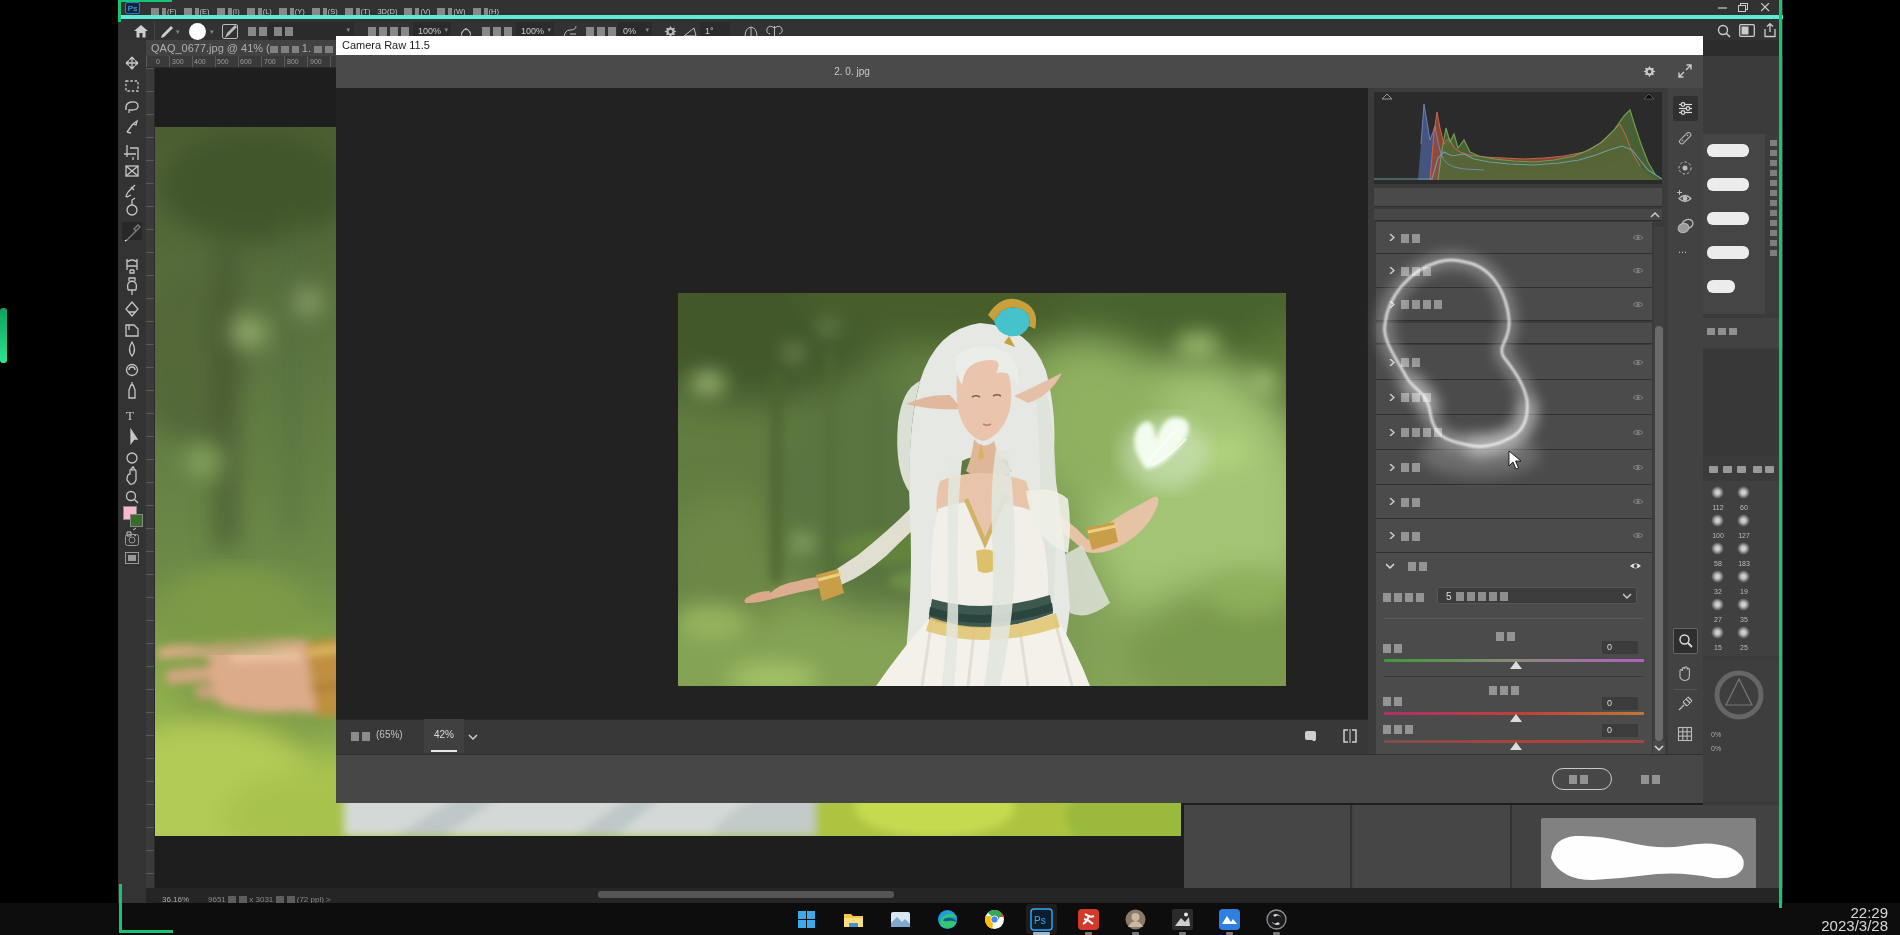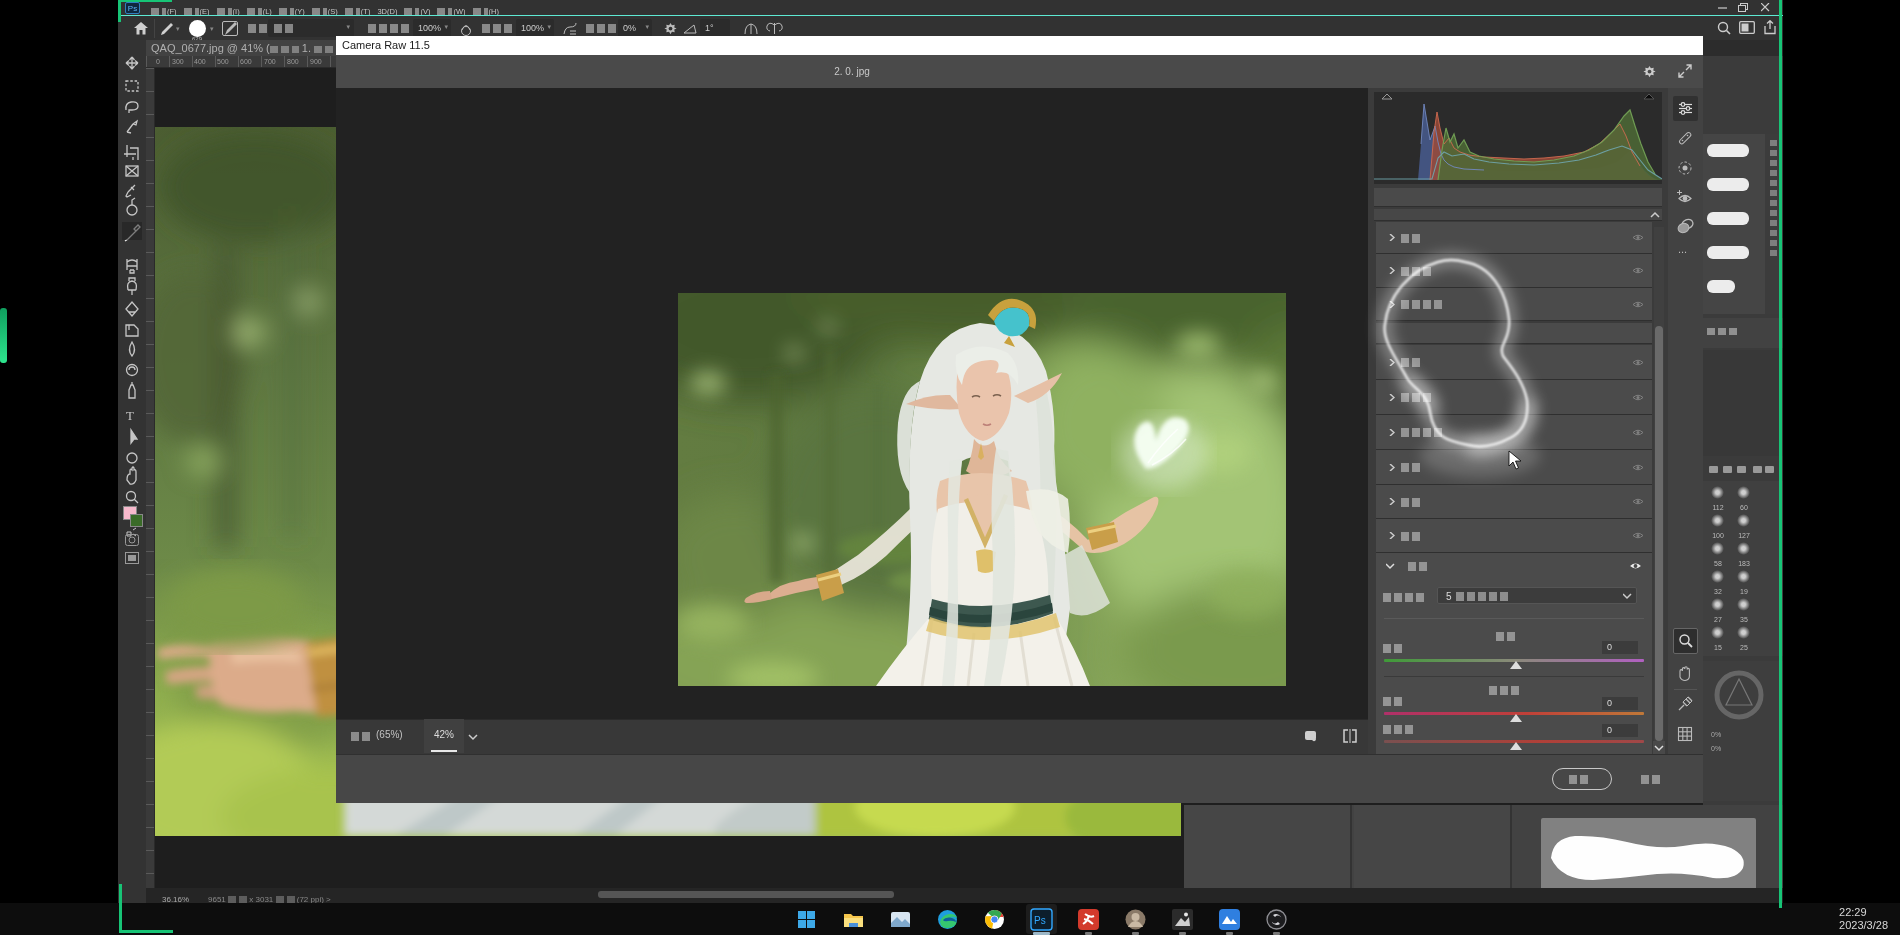--- a/index.html
+++ b/index.html
@@ -5,21 +5,21 @@
  font-family:"Liberation Sans",sans-serif;}
 *{box-sizing:border-box;}
 .abs{position:absolute;}
 #stage{position:absolute;left:0;top:0;width:1832px;height:935px;}
 
 .zh{display:inline-block;height:9px;vertical-align:middle;
  background:repeating-linear-gradient(90deg,rgba(208,208,208,.55) 0 8px,rgba(208,208,208,0) 8px 11px);}
 
 #ps{left:118px;top:0;width:1665px;height:903px;background:#353535;}
 #menubar{left:0;top:0;width:100%;height:15px;background:#323232;}
-#optbar{left:0;top:15px;width:100%;height:25px;background:#323232;border-top:1px solid #5eead4;}
+#optbar{left:0;top:15px;width:100%;height:25px;background:#323232;border-top:4px solid #5eead4;}
 #tabrow{left:28px;top:40px;width:1637px;height:16px;background:#2c2c2c;}
 #tab1{left:0;top:0;width:196px;height:16px;background:#424242;color:#b0b0b0;font-size:11px;line-height:16px;padding-left:5px;white-space:nowrap;overflow:hidden;}
 #toolbar{left:0;top:40px;width:28px;height:863px;background:#333333;}
 #canvasarea{left:28px;top:56px;width:1637px;height:832px;background:#1e1e1e;}
 #hruler{left:28px;top:56px;width:308px;height:12px;background:#3a3a3a;color:#9a9a9a;font-size:7px;border-bottom:1px solid #2a2a2a;background-image:repeating-linear-gradient(90deg,rgba(150,150,150,.35) 0 1px,rgba(0,0,0,0) 1px 23px);background-position:0 0;}
 .rn{position:absolute;top:2px;}
 #vruler{left:28px;top:68px;width:9px;height:820px;background:#3a3a3a;border-right:1px solid #2a2a2a;background-image:repeating-linear-gradient(180deg,rgba(150,150,150,.35) 0 1px,rgba(0,0,0,0) 1px 23px);}
 #statusbar{left:28px;top:888px;width:1637px;height:15px;background:#252525;color:#aaa;font-size:8px;line-height:15px;}
 .mi{margin-left:7px;color:#c8c8c8;font-size:7.5px;line-height:15px;display:inline-block;}
 .zm{width:15px;height:7.5px;margin-right:1px;}
@@ -793,21 +793,21 @@
         </svg><div class="abs" style="left:8px;top:24px;width:7px;height:2.5px;background:#777;border-radius:1px;"></div></div>
   <div class="tbi" style="left:1218px;"><svg width="23" height="23" viewBox="0 0 23 23">
           <rect x="1" y="1" width="21" height="21" rx="4" fill="#2f7fe0"></rect>
           <path d="M4,16 L9,8 L13,14 L15,11 L19,16 Z" fill="#fff"></path>
         </svg><div class="abs" style="left:8px;top:24px;width:7px;height:2.5px;background:#777;border-radius:1px;"></div></div>
   <div class="tbi" style="left:1265px;"><svg width="23" height="23" viewBox="0 0 23 23">
           <circle cx="11.5" cy="11.5" r="9.5" fill="#1c1c1e" stroke="#8e8e93" stroke-width="1.3"></circle>
           <path d="M8,7 A6,6 0 0 1 17,11 A4,4 0 0 0 10,9 Z" fill="#d9d9de"></path>
           <path d="M15,16 A6,6 0 0 1 6,12 A4,4 0 0 0 13,14 Z" fill="#d9d9de"></path>
         </svg><div class="abs" style="left:8px;top:24px;width:7px;height:2.5px;background:#777;border-radius:1px;"></div></div>
-  <div class="abs" style="right:12px;top:3px;color:#d8d8d8;font-size:11px;text-align:left;line-height:13px;">22:29<br>2023/3/28</div>
+  <div class="abs" style="right:12px;top:3px;color:#d8d8d8;font-size:15px;text-align:right;line-height:13px;">22:29<br>2023/3/28</div>
  </div>
 
  <div class="grn" style="left:118px;top:0;width:54px;height:2px;"></div>
  <div class="grn" style="left:118px;top:0;width:3px;height:22px;"></div>
  <div class="grn" style="left:0px;top:308px;width:7px;height:55px;border-radius:3px;background:linear-gradient(180deg,#0f9e5e,#2ee58e);"></div>
  <div class="grn" style="left:119px;top:884px;width:3px;height:49px;"></div>
  <div class="grn" style="left:119px;top:930px;width:54px;height:3px;"></div>
  <div class="grn" style="left:1779px;top:0;width:3px;height:908px;"></div>
 
  <svg class="abs" style="left:1330px;top:240px;pointer-events:none" width="280" height="320">

